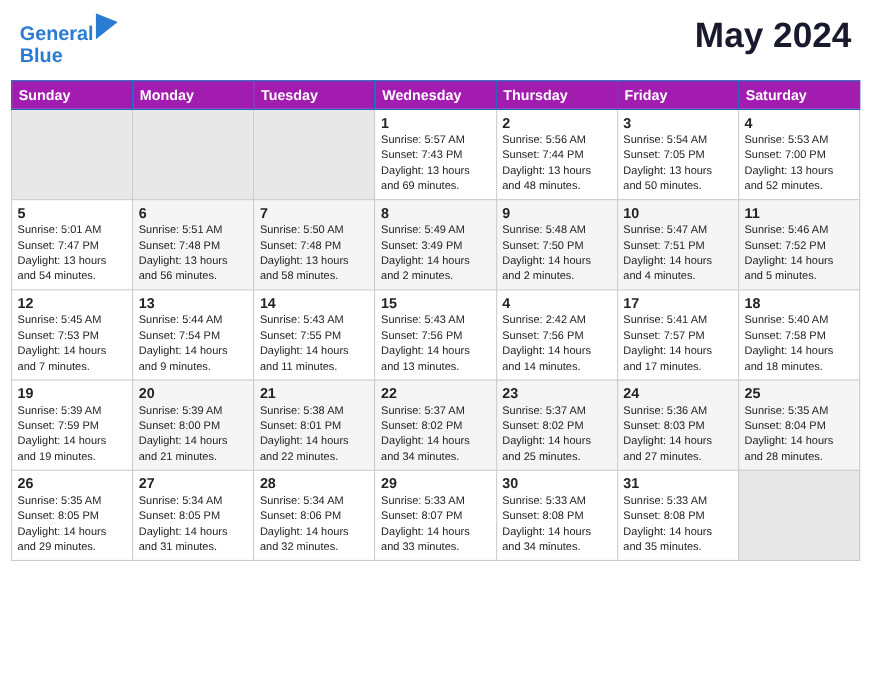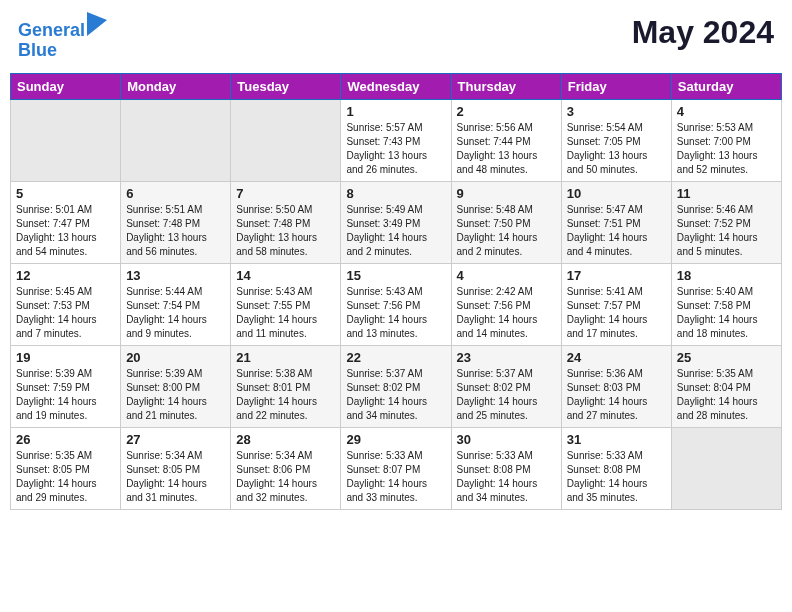--- a/index.html
+++ b/index.html
@@ -126,21 +126,21 @@
   <tbody id="calendar-body">
   <tr>
         <td class="empty-cell"></td>
         <td class="empty-cell"></td>
         <td class="empty-cell"></td>
         <td>
         <span class="day-num">1</span>
         <div class="day-info">
           <span>Sunrise: 5:57 AM</span><br>
           <span>Sunset: 7:43 PM</span><br>
-          <span>Daylight: 13 hours and 26 minutes.</span>
+          <span>Daylight: 13 hours and 69 minutes.</span>
         </div>
       </td>
         <td>
         <span class="day-num">2</span>
         <div class="day-info">
           <span>Sunrise: 5:56 AM</span><br>
           <span>Sunset: 7:44 PM</span><br>
           <span>Daylight: 13 hours and 48 minutes.</span>
         </div>
       </td>

